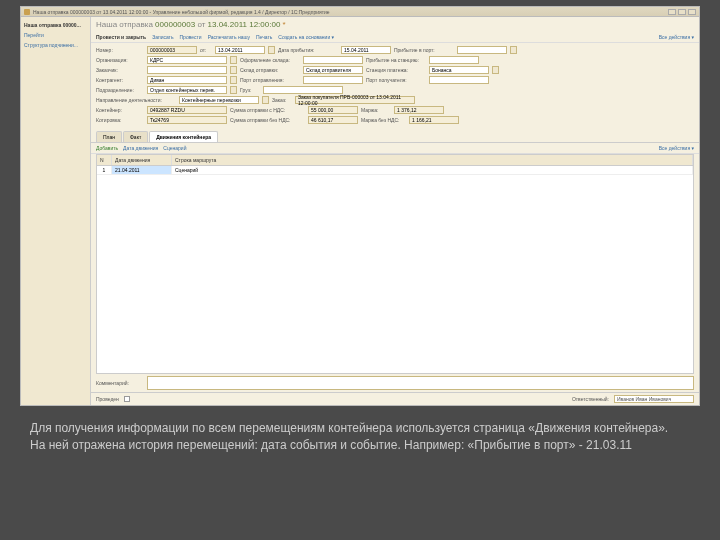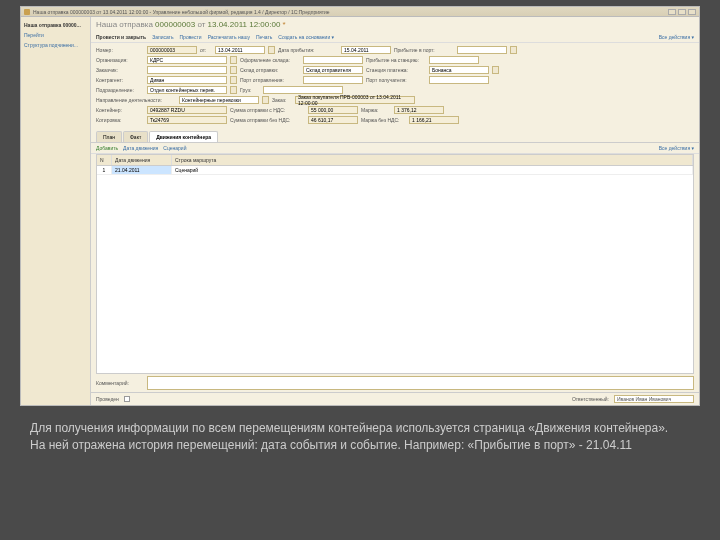--- a/index.html
+++ b/index.html
@@ -192,14 +192,14 @@
         <span style="flex:1"></span>
         <span>Ответственный:</span>
         <span class="fld w80">Иванов Иван Иванович</span>
       </div>
     </div>
   </div>
 </div>
 
 <div class="caption">
   <div>Для получения информации по всем перемещениям контейнера используется страница «Движения контейнера».</div>
-  <div>На ней отражена история перемещений: дата события и событие. Например: «Прибытие в порт» - 21.04.11</div>
+  <div>На ней отражена история перемещений: дата события и событие. Например: «Прибытие в порт» - 21.03.11</div>
 </div>
 
 </body></html>

